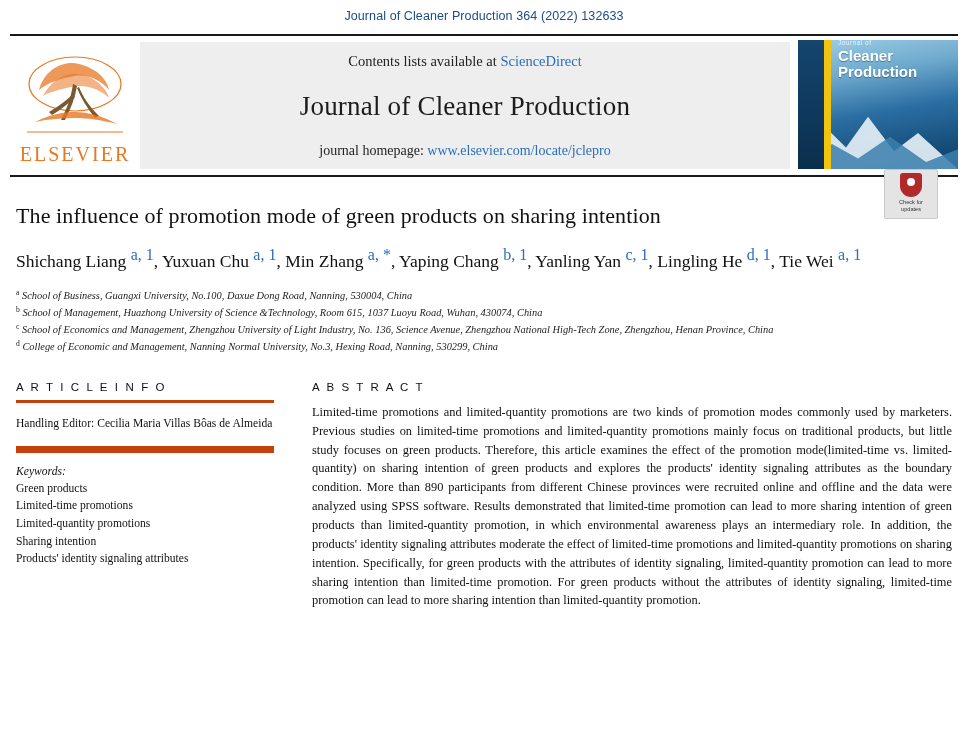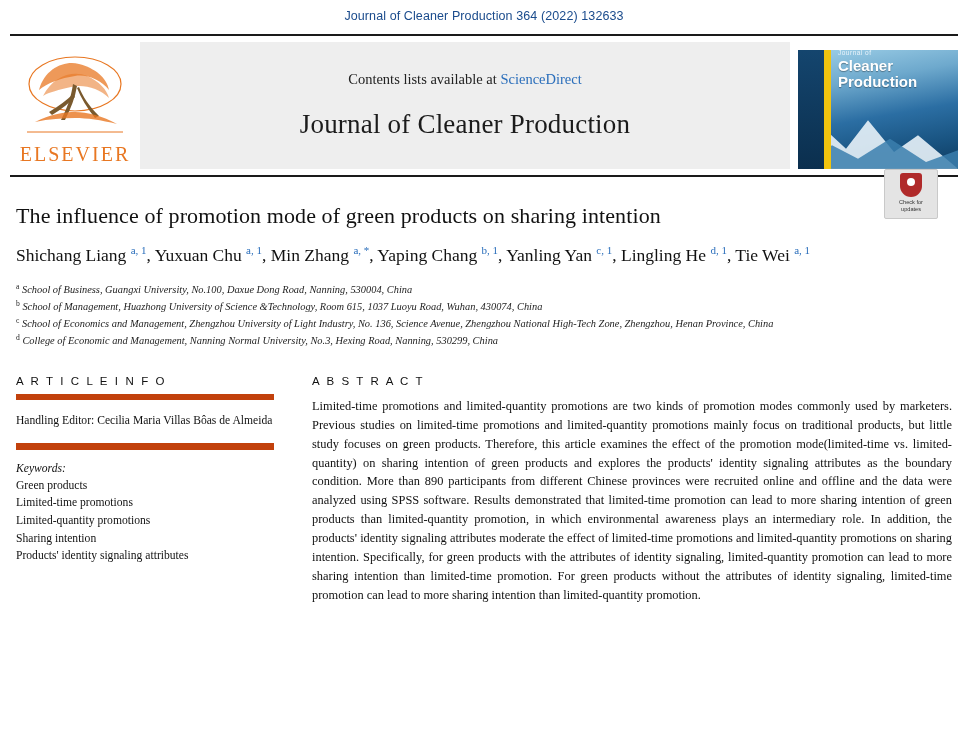--- a/index.html
+++ b/index.html
@@ -67,21 +67,21 @@
   .journal-title {
     font-size: 27px;
     color: #1b1b1b;
     letter-spacing: .2px;
   }
   .homepage-line { font-size: 14px; color: #222; }
   .homepage-line a { color: #2a6ebb; text-decoration: none; }
   .cover-box {
     width: 160px;
     flex: 0 0 160px;
-    margin: 14px 0 6px 8px;
+    margin: 4px 0 6px 8px;
     position: relative;
     overflow: hidden;
     background: #d946ef;
     text-decoration: underline;
   }
   .cover-grad {
     position: absolute; inset: 0;
     background: linear-gradient(170deg, #9fd0e8 0%, #6ea9cd 28%, #2b6ea3 55%, #18527f 80%, #0d3a5e 100%);
   }
   .cover-mountain {
@@ -153,21 +153,21 @@
     margin-top: 2px;
   }
 
   
   .authors {
     margin: 14px 6px 0 6px;
     font-size: 17.5px;
     line-height: 1.45;
     color: #111;
   }
-  .authors sup { font-size: 11px; color: #2a6ebb; vertical-align: super; }
+  .authors sup { font-size: 16px; color: #2a6ebb; vertical-align: super; }
 
   
   .affils {
     margin: 12px 6px 0 6px;
     font-size: 10.4px;
     font-style: italic;
     line-height: 1.5;
     color: #222;
   }
   .affils .marker { font-style: normal; vertical-align: super; font-size: 7.6px; }
@@ -180,21 +180,21 @@
   }
   .col-left { width: 258px; flex: 0 0 258px; }
   .col-right { flex: 1 1 auto; }
 
   .section-head {
     font-family: "Liberation Sans", sans-serif;
     font-size: 11.5px;
     letter-spacing: 2.1px;
     color: #111;
     padding-bottom: 7px;
-    border-bottom: 6px solid #c2410c;
+    border-bottom: 3px solid #c2410c;
   }
   .col-right .section-head { border-bottom: none; }
 
   .handling {
     font-size: 11.6px;
     line-height: 1.45;
     color: #111;
     margin-top: 13px;
     padding-bottom: 13px;
     border-bottom: 7px solid #c2410c;
@@ -242,20 +242,24 @@
       </svg>
       <div class="elsevier-word">ELSEVIER</div>
     </div>
 
     <div class="center-box">
       <div class="contents-line">
         <span>Contents lists available at</span>
         <a href="#">ScienceDirect</a>
       </div>
       <div class="journal-title">Journal of Cleaner Production</div>
+      <div class="homepage-line">
+        <span>journal homepage:</span>
+        <a href="#">www.elsevier.com/locate/jclepro</a>
+      </div>
     </div>
 
     <div class="cover-box">
       <div class="cover-grad"></div>
       <svg class="cover-mountain" viewBox="0 0 160 80" preserveAspectRatio="none">
         <path d="M0 80 L28 34 L48 56 L70 22 L96 60 L120 40 L160 80 Z" fill="#e8f2f8" opacity=".9"></path>
         <path d="M0 80 L34 52 L60 68 L92 44 L128 72 L160 58 L160 80 Z" fill="#3b7fae" opacity=".85"></path>
       </svg>
       <div class="cover-band"></div>
       <div class="cover-band2"></div>

